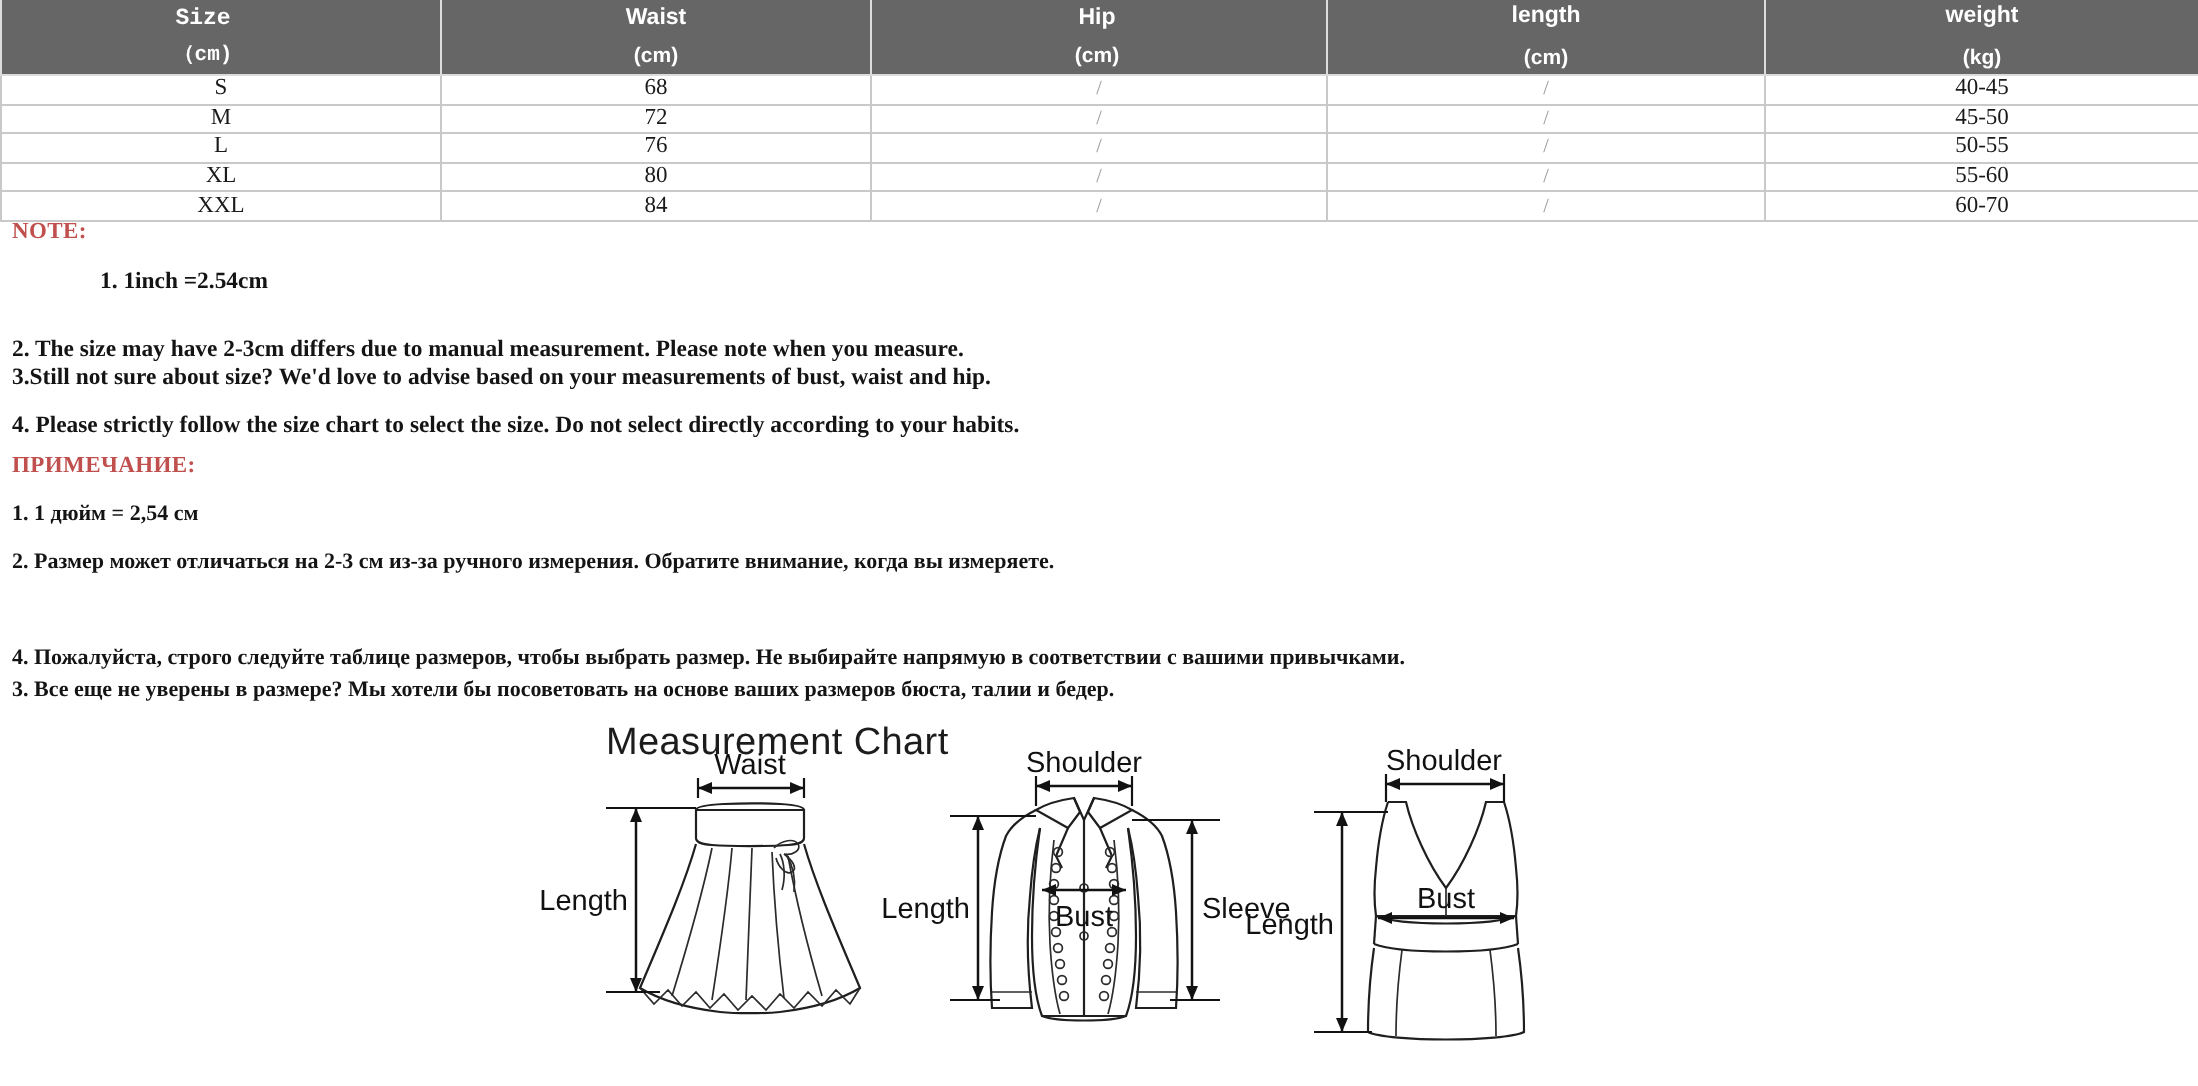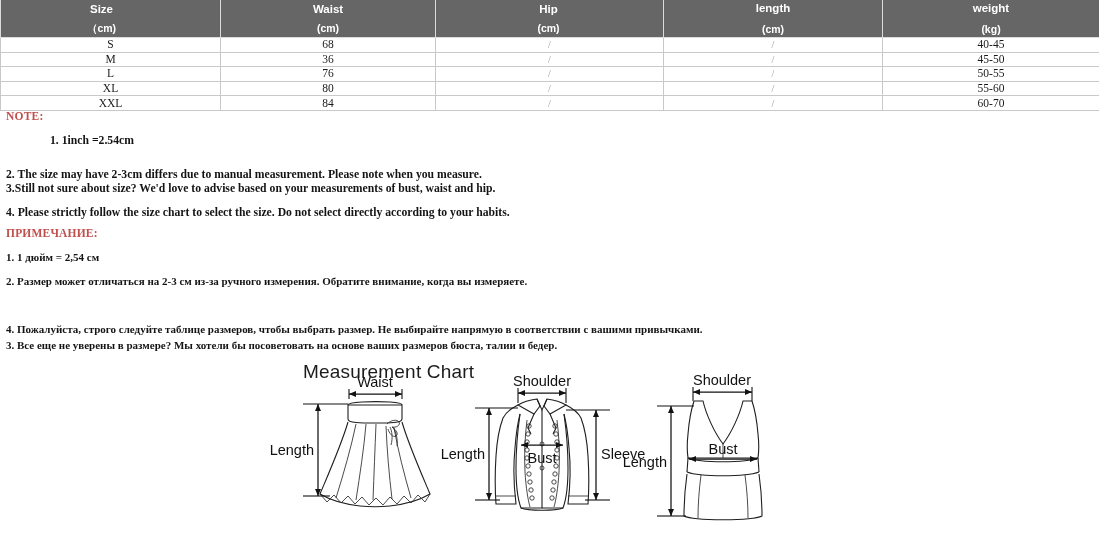--- a/index.html
+++ b/index.html
@@ -50,21 +50,21 @@
   .hdr-main {
     font-size: 11.5px;
     margin-bottom: 7px;
   }
   .hdr-unit {
     font-size: 10.5px;
   }
   
   th.th-size .hdr-stack { align-items: center; padding-right: 18px; }
   th.th-size .hdr-main,
-  th.th-size .hdr-unit { font-family: Liberation Sans, sans-serif; }
+  th.th-size .hdr-unit { font-family: Liberation Mono, monospace; }
   th.th-waist .hdr-stack,
   th.th-hip .hdr-stack,
   th.th-length .hdr-stack,
   th.th-weight .hdr-stack { font-family: "Liberation Sans", sans-serif; }
   
   th.th-hip .hdr-stack { padding-right: 2px; text-align: right; }
   
   th.th-length .hdr-main,
   th.th-weight .hdr-main { margin-bottom: 10px; }
 
@@ -199,21 +199,21 @@
   <tbody>
     <tr>
       <td>S</td>
       <td>68</td>
       <td class="slash">/</td>
       <td class="slash">/</td>
       <td>40-45</td>
     </tr>
     <tr>
       <td>M</td>
-      <td>36</td>
+      <td>72</td>
       <td class="slash">/</td>
       <td class="slash">/</td>
       <td>45-50</td>
     </tr>
     <tr>
       <td>L</td>
       <td>76</td>
       <td class="slash">/</td>
       <td class="slash">/</td>
       <td>50-55</td>

